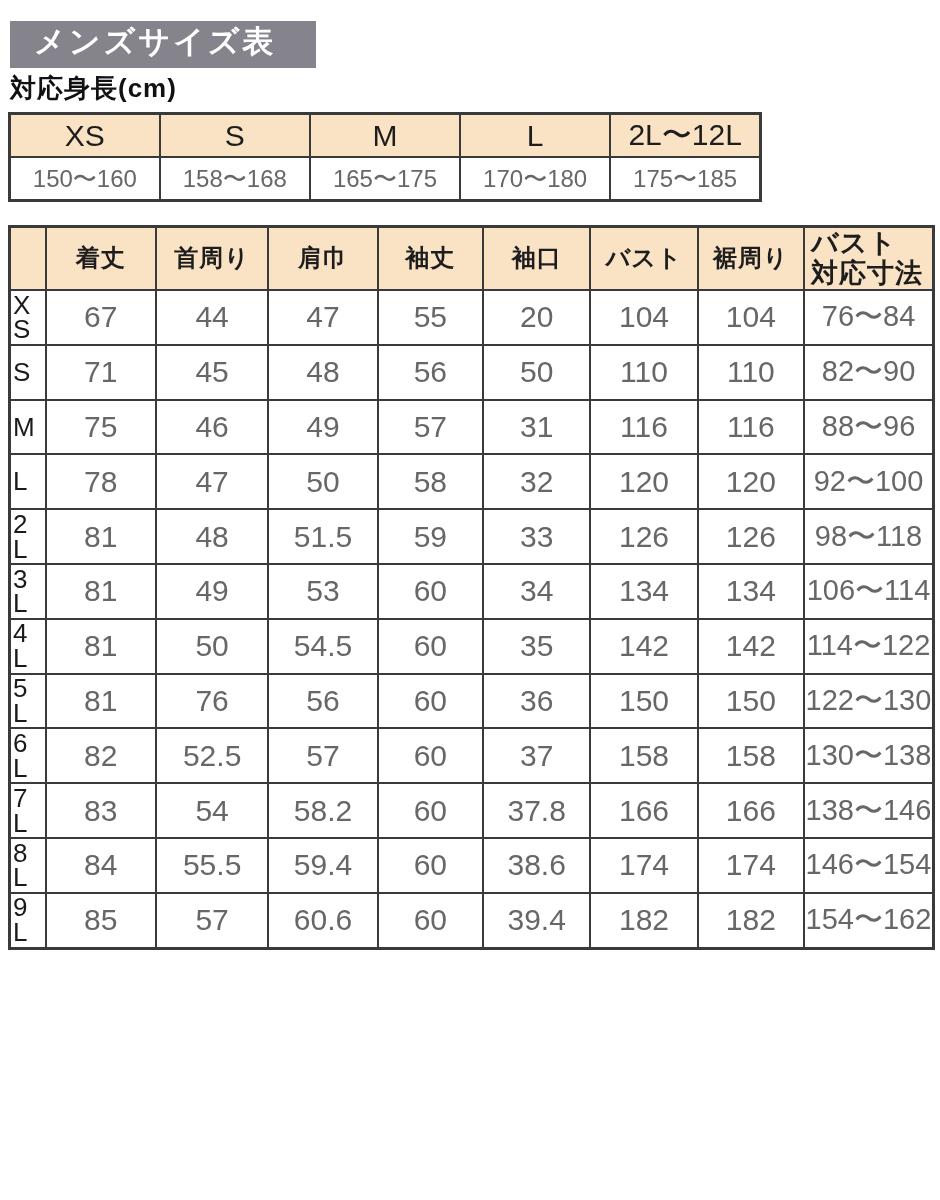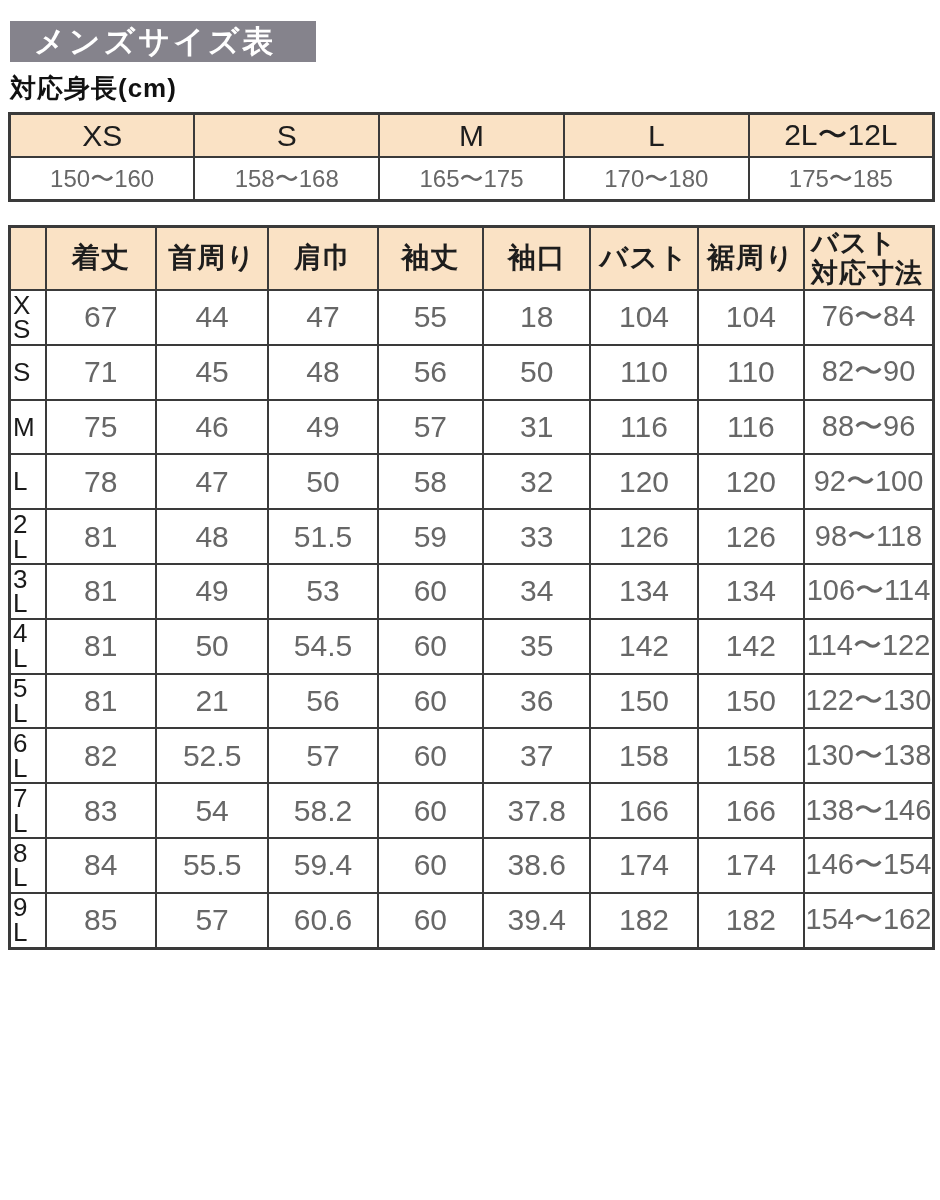--- a/index.html
+++ b/index.html
@@ -14,21 +14,21 @@
     position: relative;
     overflow: hidden;
   }
 
   
   .title-bar {
     position: absolute;
     left: 10px;
     top: 21px;
     width: 306px;
-    height: 41px;
+    height: 47px;
     background: #85838C;
     color: #ffffff;
     font-size: 31px;
     font-weight: bold;
     line-height: 41px;
     letter-spacing: 3px;
     padding-left: 24px;
     box-sizing: border-box;
     white-space: nowrap;
   }
@@ -68,40 +68,40 @@
     color: #1d1d1d;
     font-weight: normal;
   }
   td {
     color: #676767;
   }
 
   
   .height-table {
     top: 112px;
-    width: 927px;
+    width: 754px;
     border-radius: 14px;
   }
   .height-table thead th {
     height: 36px;
     font-size: 30px;
   }
   .height-table td {
     height: 41px;
     font-size: 24px;
   }
 
   
   .size-table {
     top: 225px;
     width: 927px;
   }
   .size-table thead th {
     height: 61px;
-    font-size: 28px;
+    font-size: 24px;
     font-weight: bold;
     letter-spacing: 1px;
     white-space: pre-line;
     line-height: 1.1;
   }
   .size-table thead th.col-last {
     text-align: left;
     padding-left: 6px;
     font-size: 27px;
     font-weight: bold;
@@ -187,21 +187,21 @@
       </tr>
   </thead>
   <tbody id="size-body">
       <tr>
         <th>X
 S</th>
         <td>67</td>
         <td>44</td>
         <td>47</td>
         <td>55</td>
-        <td>18</td>
+        <td>20</td>
         <td>104</td>
         <td>104</td>
         <td class="col-last">76〜84</td>
       </tr>
       <tr>
         <th>S</th>
         <td>71</td>
         <td>45</td>
         <td>48</td>
         <td>56</td>
@@ -265,21 +265,21 @@
         <td>60</td>
         <td>35</td>
         <td>142</td>
         <td>142</td>
         <td class="col-last">114〜122</td>
       </tr>
       <tr>
         <th>5
 L</th>
         <td>81</td>
-        <td>21</td>
+        <td>76</td>
         <td>56</td>
         <td>60</td>
         <td>36</td>
         <td>150</td>
         <td>150</td>
         <td class="col-last">122〜130</td>
       </tr>
       <tr>
         <th>6
 L</th>

